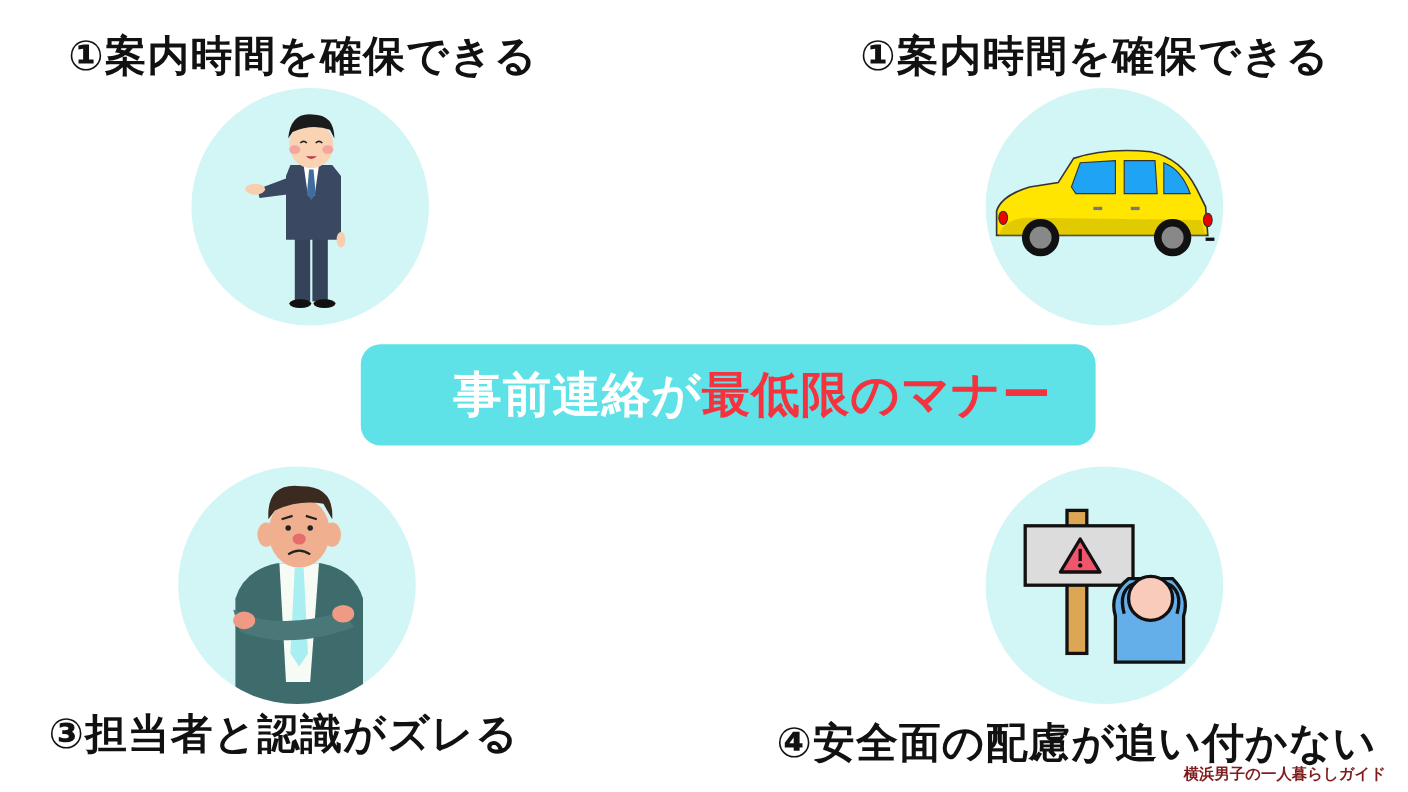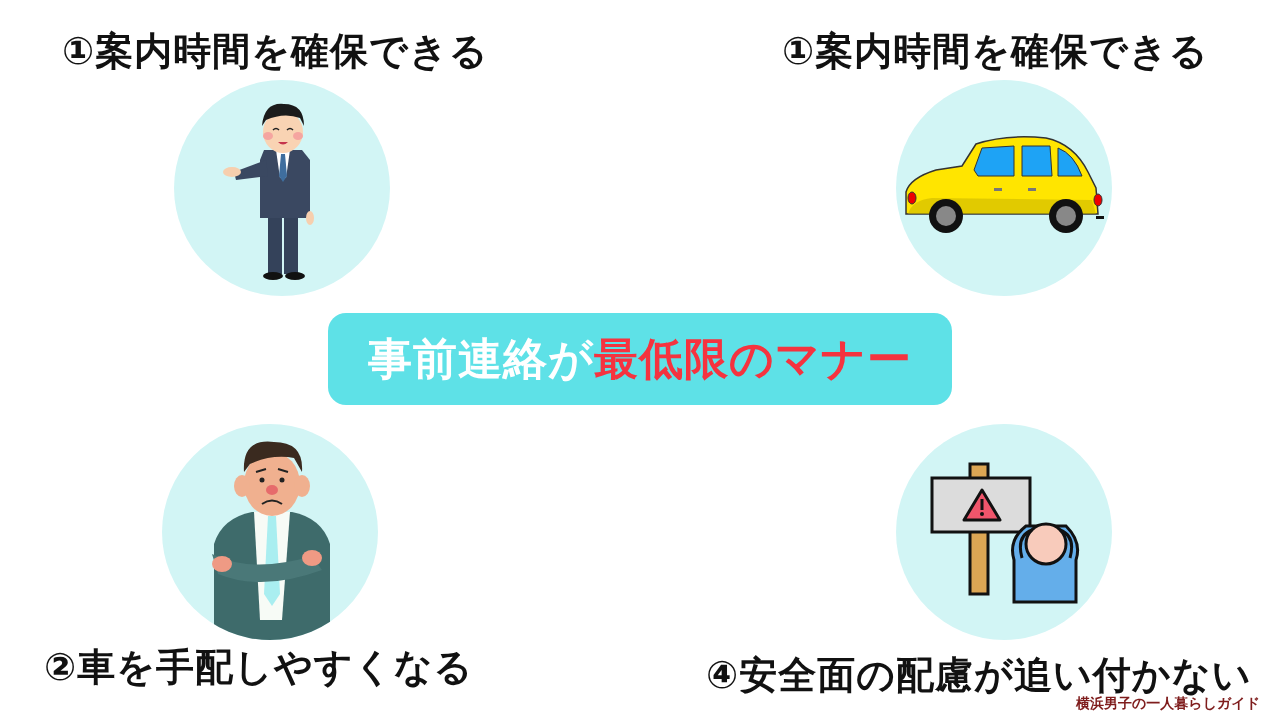--- a/index.html
+++ b/index.html
@@ -22,21 +22,21 @@
   }
   #c1 { left: 174px; top: 80px; }
   #c2 { left: 896px; top: 80px; }
   #c3 { left: 162px; top: 424px; }
   #c4 { left: 896px; top: 424px; }
   .circle svg { position: absolute; left: 0; top: 0; width: 216px; height: 216px; }
   .banner {
     position: absolute; left: 328px; top: 313px; width: 624px; height: 92px;
     border-radius: 18px; background: #5ee1e7;
     display: flex; align-items: center; justify-content: center;
-    font-weight: 700; font-size: 44px; letter-spacing: 1px; white-space: nowrap;
+    font-weight: 700; font-size: 44px; letter-spacing: 1px; white-space: nowrap; padding-left: 44px;
   }
   .banner .w { color: #ffffff; }
   .banner .r { color: #f5333f; text-align: right; }
   .watermark {
     position: absolute; right: 20px; top: 695px; color: #7f1d1d;
     font-size: 14px; font-weight: 700; white-space: nowrap;
   }
 </style>
 </head>
 <body>
@@ -120,16 +120,16 @@
     <rect x="36" y="54" width="98" height="54" fill="#dcdcdc" stroke="#111" stroke-width="3"></rect>
     <path d="M86 66 L104 96 L68 96 Z" fill="#f0556b" stroke="#111" stroke-width="3" stroke-linejoin="round"></path>
     <rect x="84.5" y="75" width="3" height="11" fill="#111"></rect>
     <circle cx="86" cy="90" r="2" fill="#111"></circle>
     <path d="M118 178 L118 136 Q112 116 130 102 L170 102 Q186 118 180 136 L180 178 Z" fill="#64aeea" stroke="#111" stroke-width="3"></path>
     <circle cx="150" cy="120" r="20" fill="#f8cbbb" stroke="#111" stroke-width="3"></circle>
     <path d="M126 134 Q120 112 136 106 M174 134 Q180 112 164 106" stroke="#111" stroke-width="3" fill="none"></path>
   </svg>
 </div>
 
-<div class="heading" id="h3">②車を手配しやすくなる</div>
+<div class="heading" id="h3">③担当者と認識がズレる</div>
 <div class="heading" id="h4">④安全面の配慮が追い付かない</div>
 
 <div class="watermark">横浜男子の一人暮らしガイド</div>
 
 </body></html>

